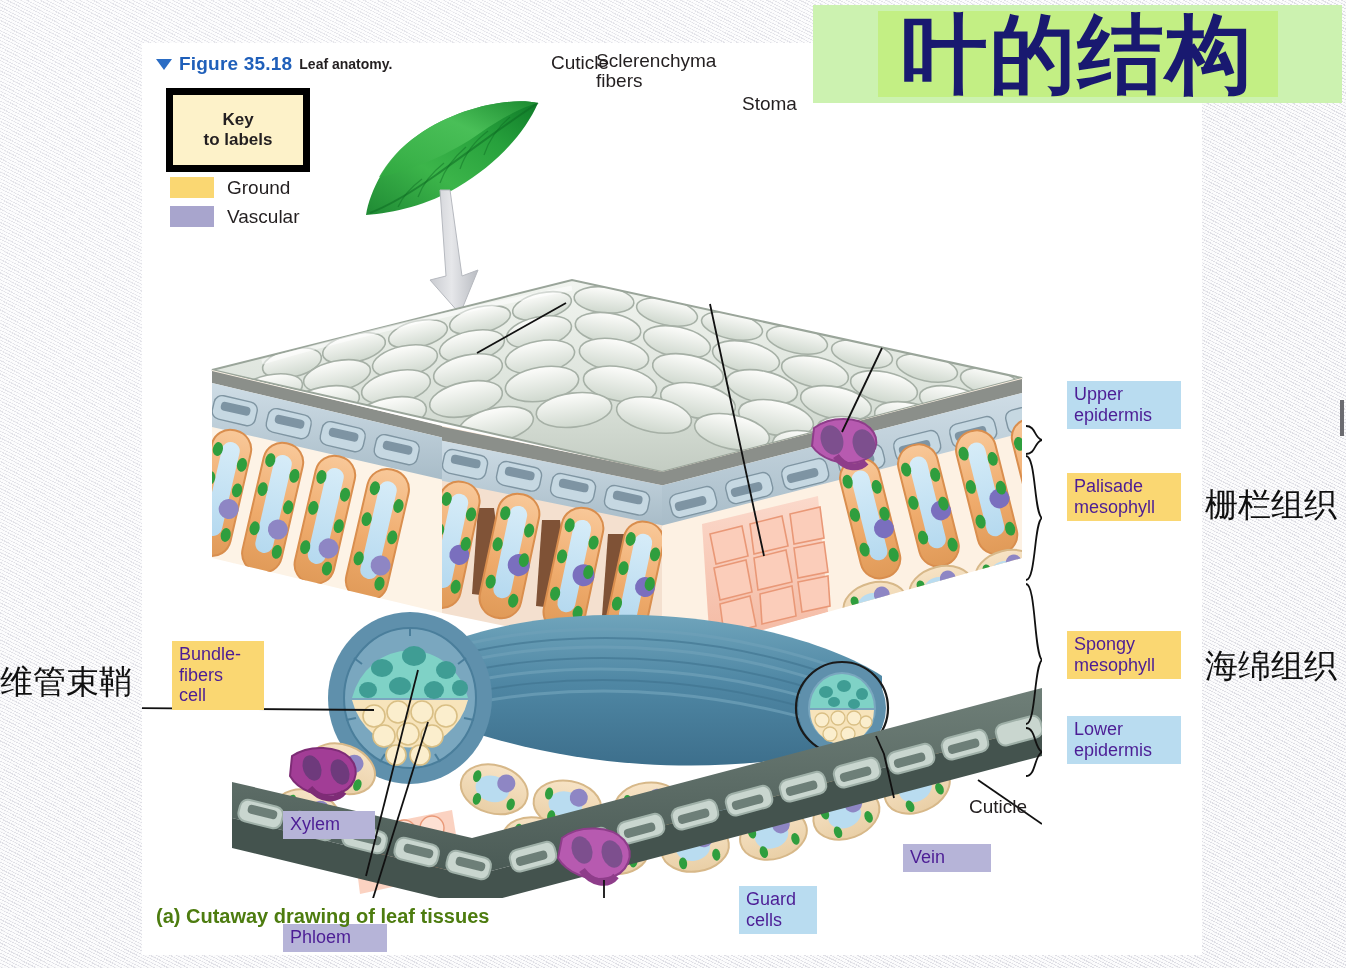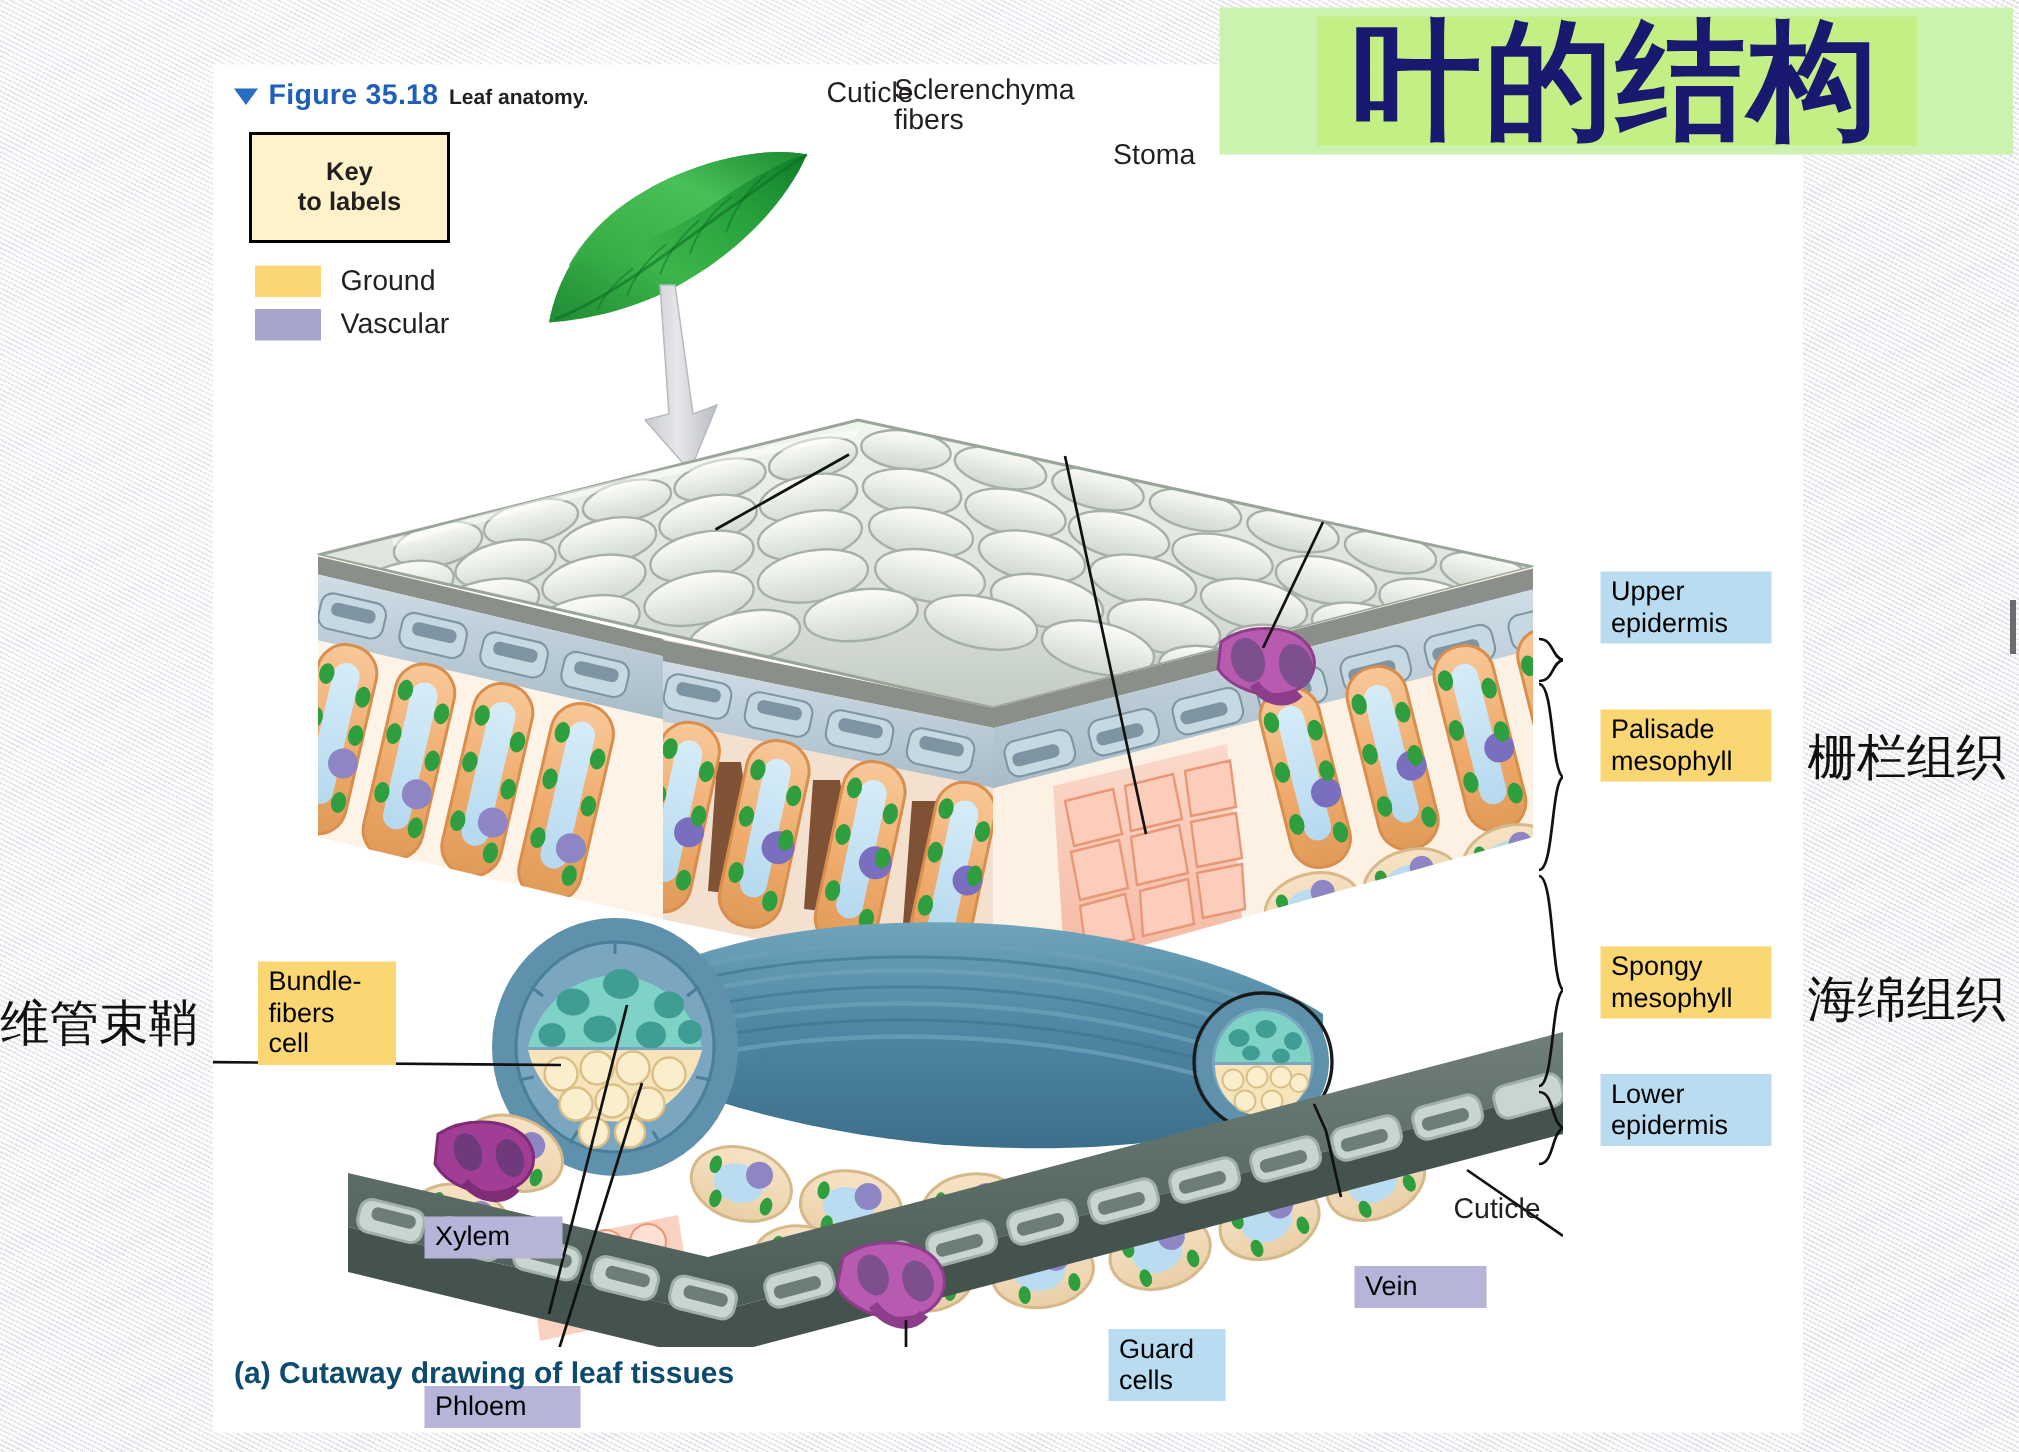--- a/index.html
+++ b/index.html
@@ -26,47 +26,47 @@
 
   
   .fig-head{position:absolute;left:14px;top:10px;display:flex;align-items:center;gap:7px;white-space:nowrap;}
   .tri{width:0;height:0;border-left:8px solid transparent;border-right:8px solid transparent;border-top:11px solid #2a6cc4;display:inline-block;}
   .fig-num{color:#1f5fba;font-weight:bold;font-size:19px;letter-spacing:.2px;}
   .fig-title{color:#231f20;font-weight:bold;font-size:14px;}
 
   
   .key-box{
     position:absolute;left:24px;top:45px;width:130px;height:70px;
-    background:#fdf2c9;border:2px solid #000000;
+    background:#fdf2c9;border:7px solid #000000;
     display:flex;flex-direction:column;align-items:center;justify-content:center;
     color:#231f20;font-weight:bold;font-size:17px;line-height:1.15;
   }
   .key-list{position:absolute;left:28px;top:130px;width:180px;}
   .key-row{display:flex;align-items:center;gap:13px;height:29px;}
   .key-sw{width:44px;height:21px;display:inline-block;}
   .key-lab{font-size:19px;color:#231f20;}
 
   
   #leaf-icon{position:absolute;left:218px;top:48px;width:190px;height:150px;}
   #down-arrow{position:absolute;left:268px;top:145px;width:90px;height:130px;}
 
   
   #illus{position:absolute;left:0px;top:215px;width:900px;height:640px;}
 
   
   .lab{position:absolute;font-size:19px;color:#231f20;line-height:1.12;white-space:nowrap;}
   .lab.tight{line-height:1.05;}
 
   
-  .tag{position:absolute;font-size:18px;line-height:1.15;color:#000000;padding:3px 7px 4px 7px;white-space:nowrap;}
+  .tag{position:absolute;font-size:18px;line-height:1.15;color:#4c1d95;padding:3px 7px 4px 7px;white-space:nowrap;}
   .tag.dermal{background:#b9dcf0;}
   .tag.ground{background:#fad772;}
   .tag.vascular{background:#b6b4d8;}
 
-  .caption{position:absolute;left:14px;top:862px;font-size:20px;font-weight:bold;color:#0c4a6e;}
+  .caption{position:absolute;left:14px;top:862px;font-size:20px;font-weight:bold;color:#4d7c0f;}
 
   
   #title-box{
     position:absolute;left:813px;top:5px;width:529px;height:98px;
     background:#ccf2b0;
     display:flex;align-items:center;justify-content:center;
   }
   #title-inner{
     background:#c3ef84;padding:0 24px;
   }

